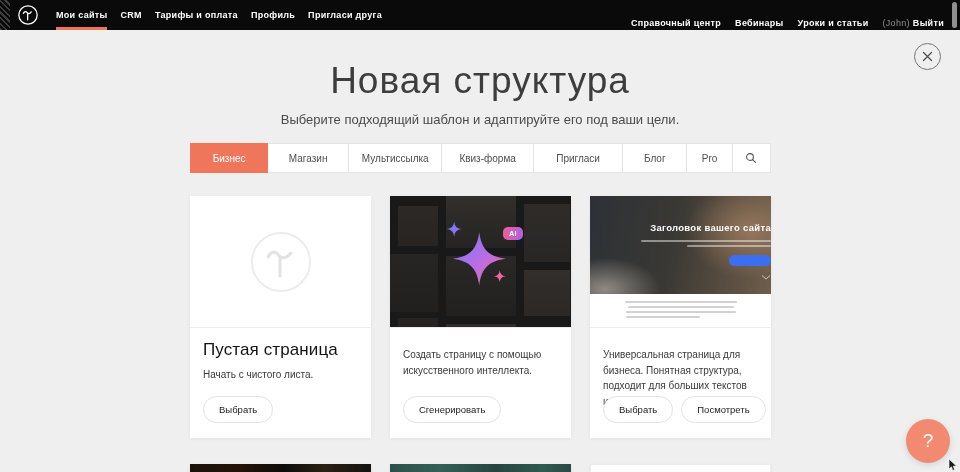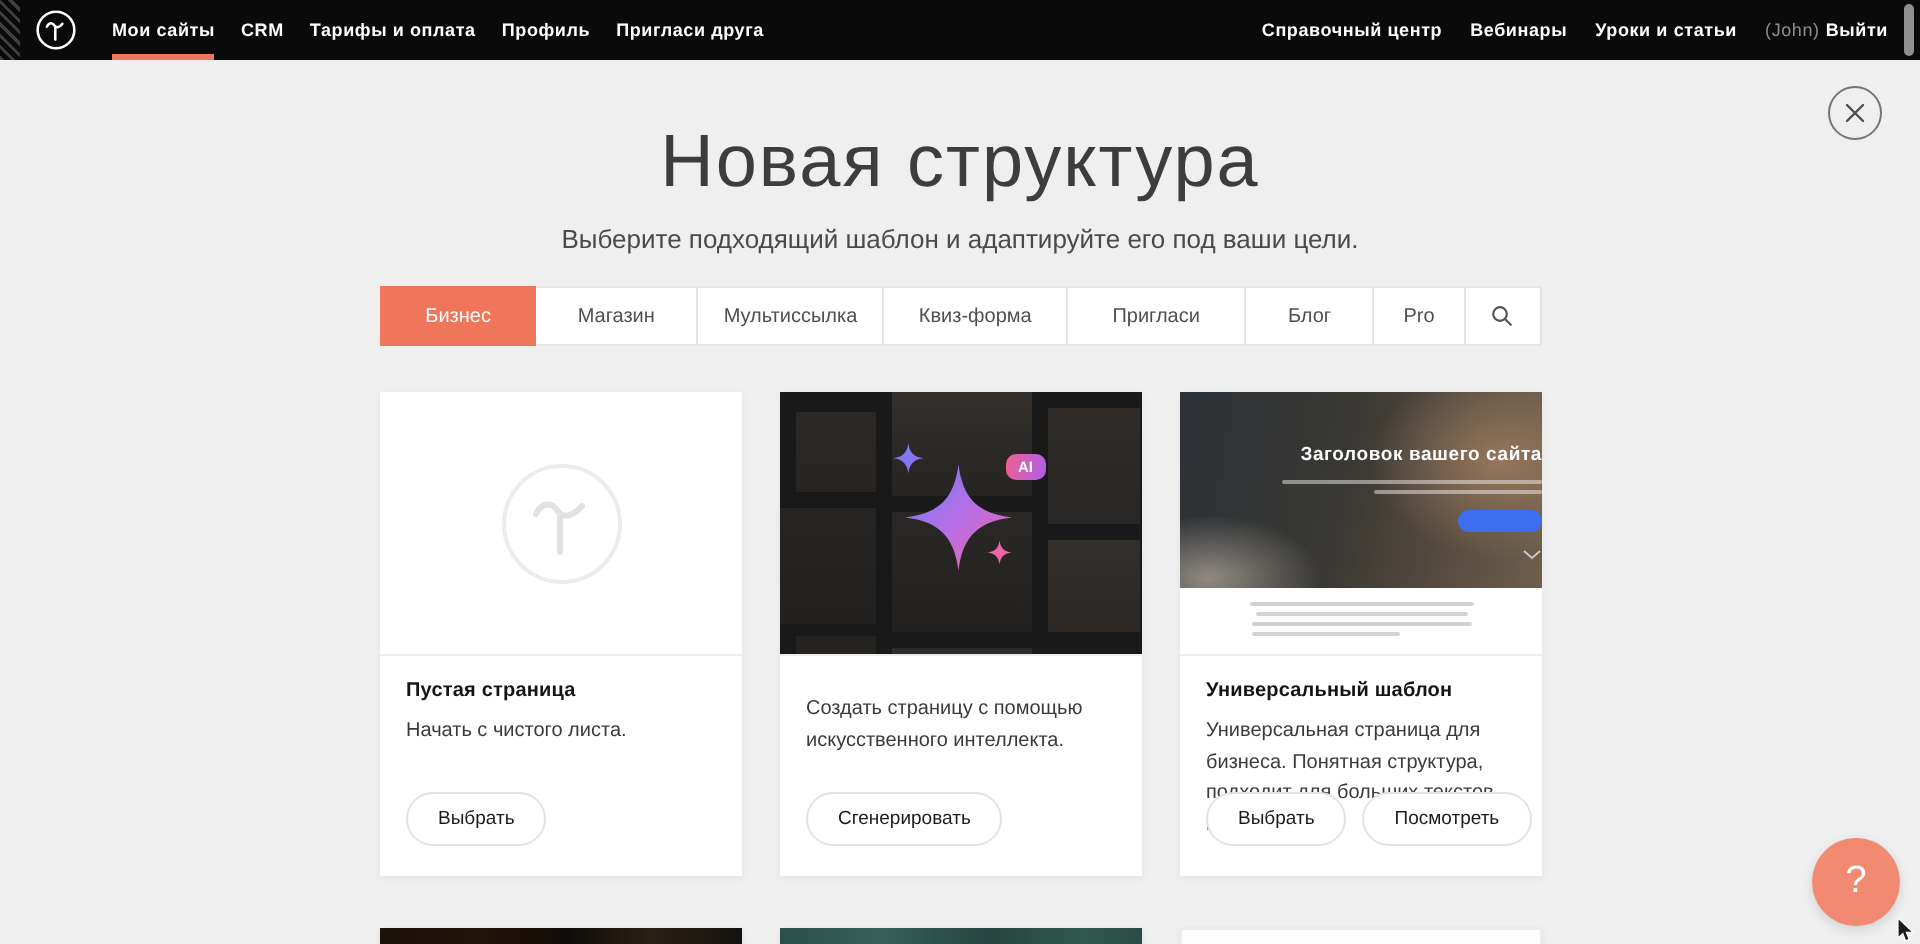--- a/index.html
+++ b/index.html
@@ -27,21 +27,21 @@
   .tb-nav { position:absolute; left:56px; top:0; height:46px; display:flex; }
   .tb-item {
     position:relative; height:30px; line-height:30px; margin-right:13px;
     color:#fff; font-size:9px; font-weight:bold; letter-spacing:.3px; cursor:pointer;
     white-space:nowrap;
   }
   .tb-item.active::after {
     content:""; position:absolute; left:0; right:0; bottom:0; height:3px; background:#f0765b;
   }
   .tb-nav-right {
-    position:absolute; right:16px; top:0; height:38px; display:flex; align-items:flex-start;
+    position:absolute; right:16px; top:0; height:38px; display:flex; align-items:flex-end;
   }
   .tb-item-r {
     height:30px; line-height:30px; margin-left:14px; color:#fff;
     font-size:9px; font-weight:bold; letter-spacing:.3px; cursor:pointer; white-space:nowrap;
   }
   .tb-user { color:#8e8e8e; font-weight:normal; margin-right:3px; }
   .tb-scroll-thumb {
     position:absolute; right:3px; top:2px; width:5px; height:26px;
     background:#8f8f8f; border-radius:3px;
   }
@@ -81,21 +81,21 @@
   
   .cards-row {
     position:absolute; left:190px; top:196px; display:flex; gap:19px;
   }
   .card {
     width:181px; height:242px; background:#fff; position:relative;
     box-shadow:0 1px 4px rgba(0,0,0,.05);
   }
   .card-img { position:relative; width:181px; height:132px; overflow:hidden; border-bottom:1px solid #ededed; }
   .card-body { position:relative; height:109px; padding:12px 13px 0 13px; }
-  .card-title { font-size:10px; font-weight:bold; color:#141414; letter-spacing:.1px; }
+  .card-title { font-size:17px; font-weight:normal; color:#141414; letter-spacing:.1px; }
   .card-desc { margin-top:7px; font-size:10px; line-height:1.55; color:#3a3a3a; padding-right:4px; }
   .card-actions { position:absolute; left:13px; bottom:14px; display:flex; gap:8px; }
   .pill-btn {
     background:#fff; border:1.5px solid #e2e2e2; border-radius:999px;
     padding:7px 15px; font-size:9.5px; color:#1c1c1c; cursor:pointer;
     font-family:inherit; white-space:nowrap;
   }
 
   
   .c1-img { display:flex; align-items:center; justify-content:center; background:#fff; }
@@ -273,21 +273,20 @@
         </svg>
       </div>
       <div class="c3-strip">
         <div class="tline" style="width:112px;"></div>
         <div class="tline" style="width:106px;"></div>
         <div class="tline" style="width:110px;"></div>
         <div class="tline" style="width:74px; align-self:center; margin-left:-36px;"></div>
       </div>
     </div>
     <div class="card-body">
-      <div class="card-title">Универсальный шаблон</div>
       <div class="card-desc">Универсальная страница для бизнеса. Понятная структура, подходит для больших текстов и списков.</div>
       <div class="card-actions">
         <button class="pill-btn">Выбрать</button>
         <button class="pill-btn">Посмотреть</button>
       </div>
     </div>
   </div>
 </div>
 
 <div class="cards-row2">

